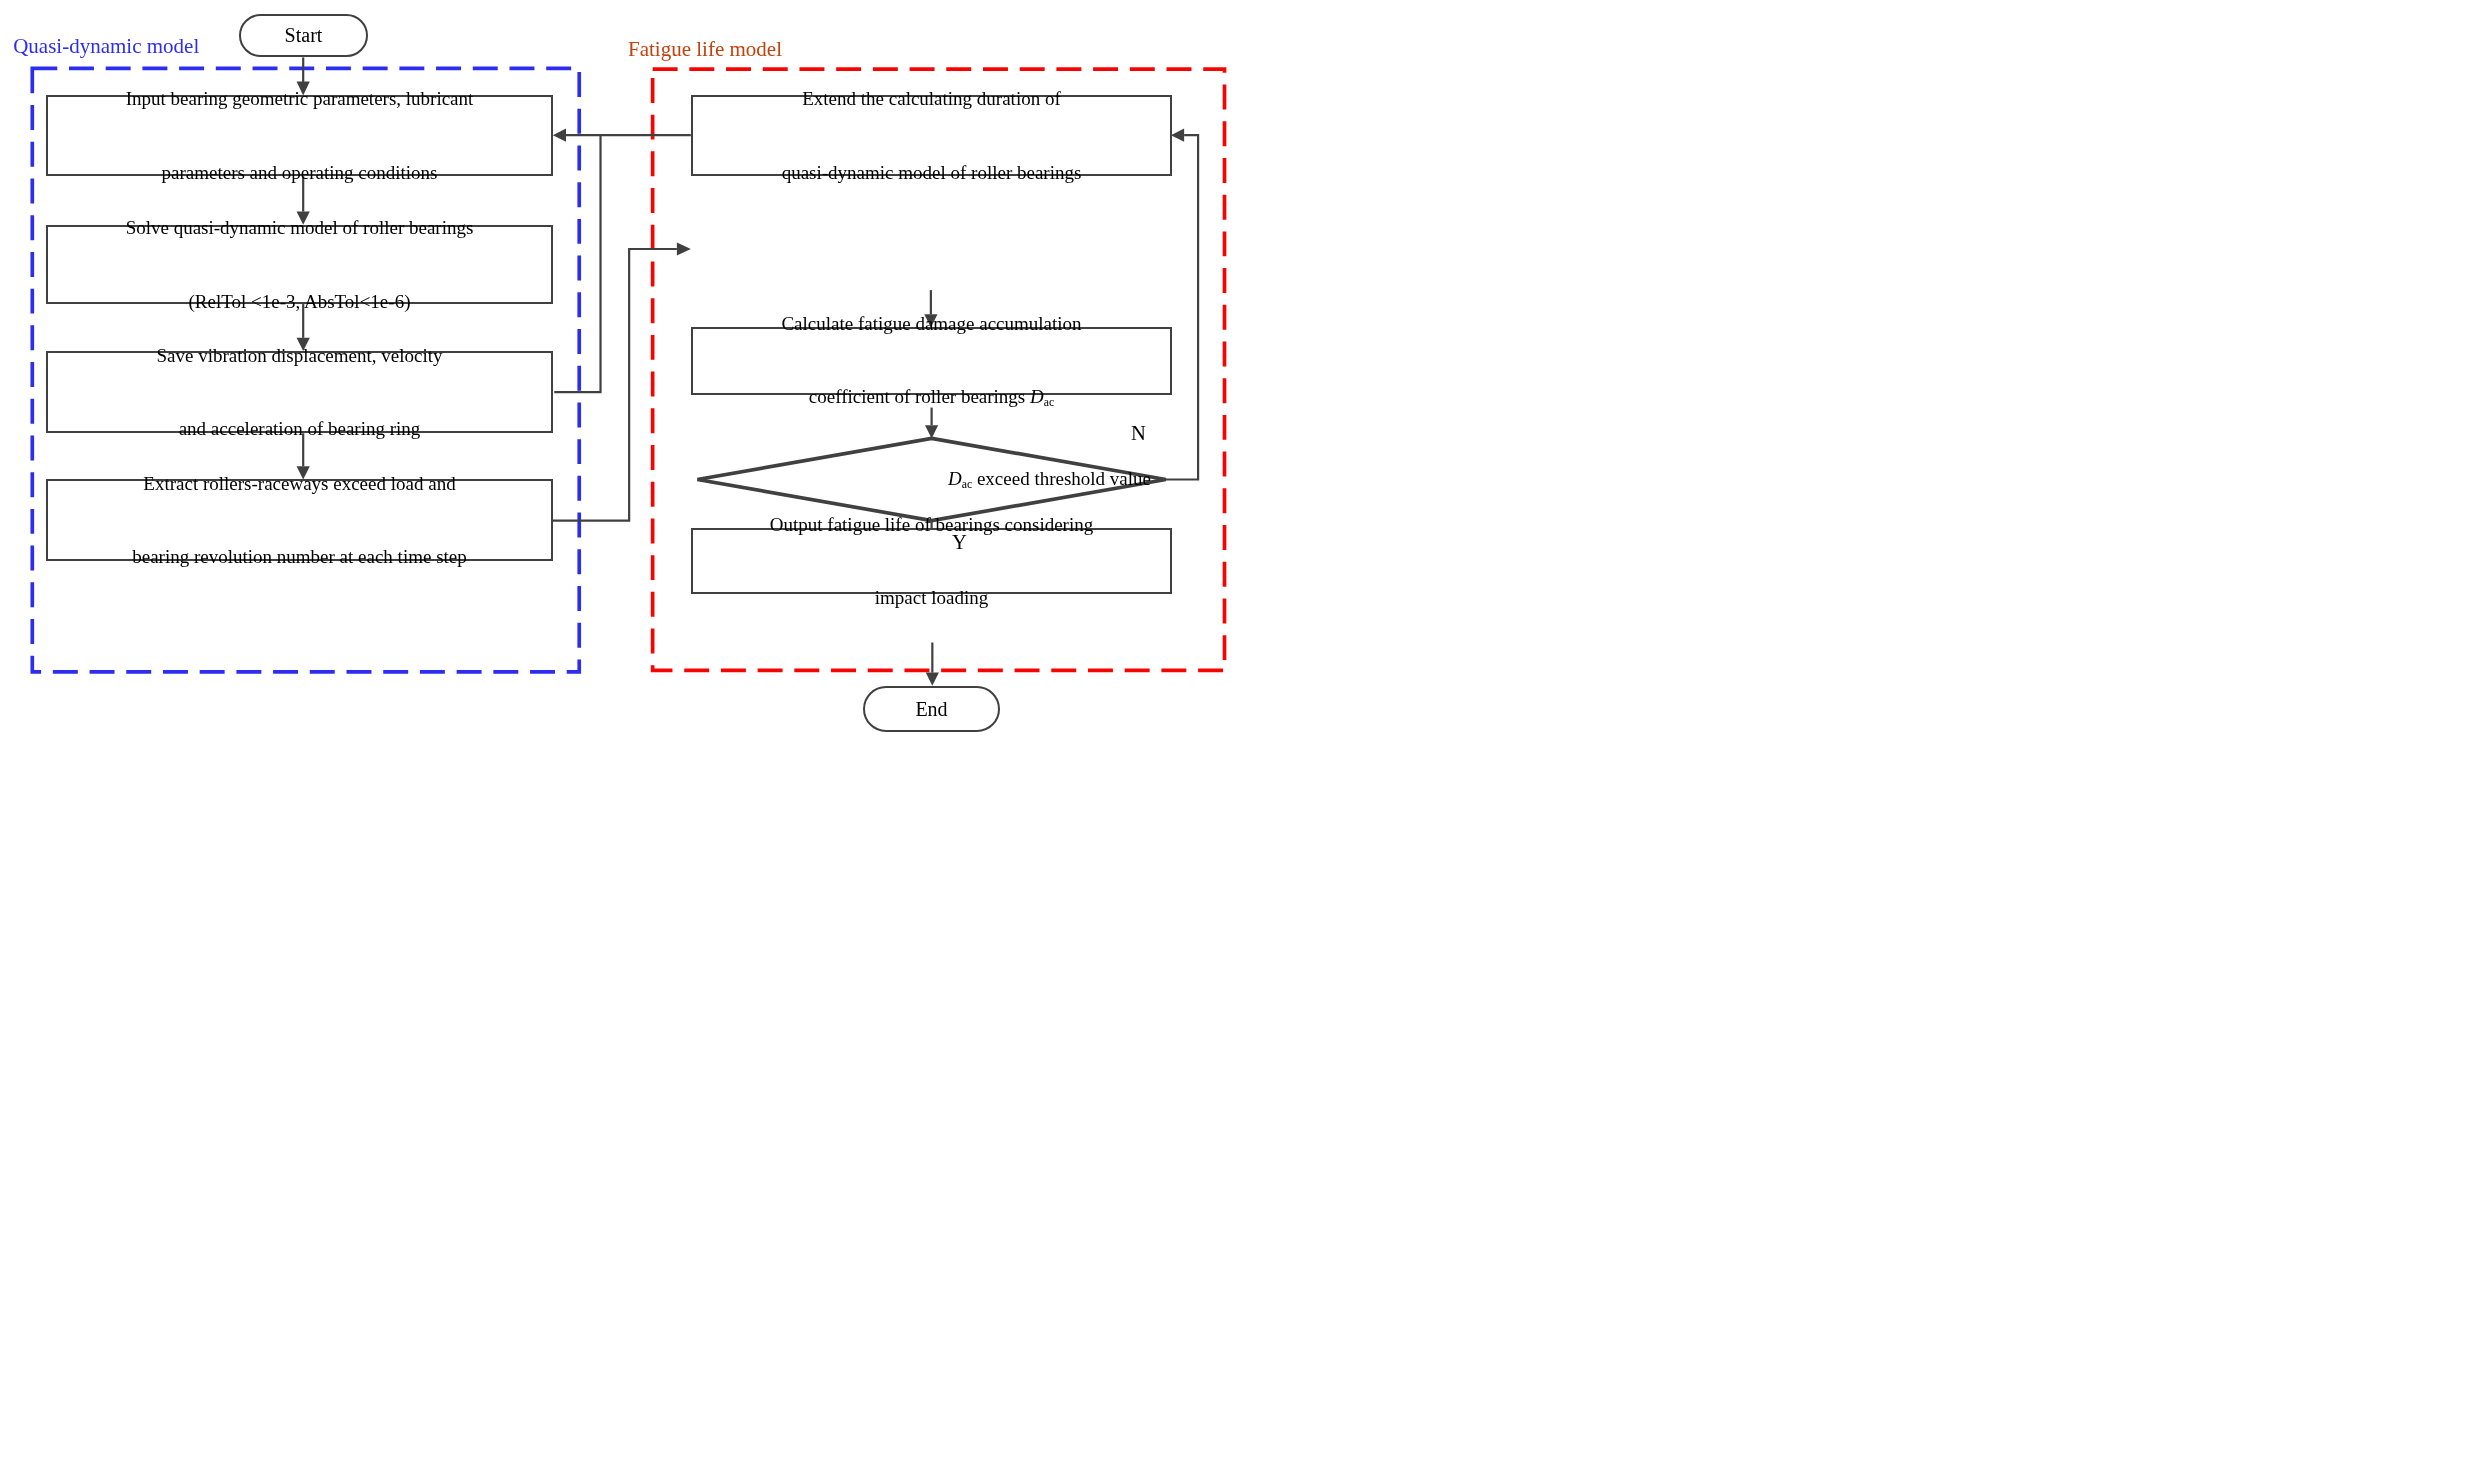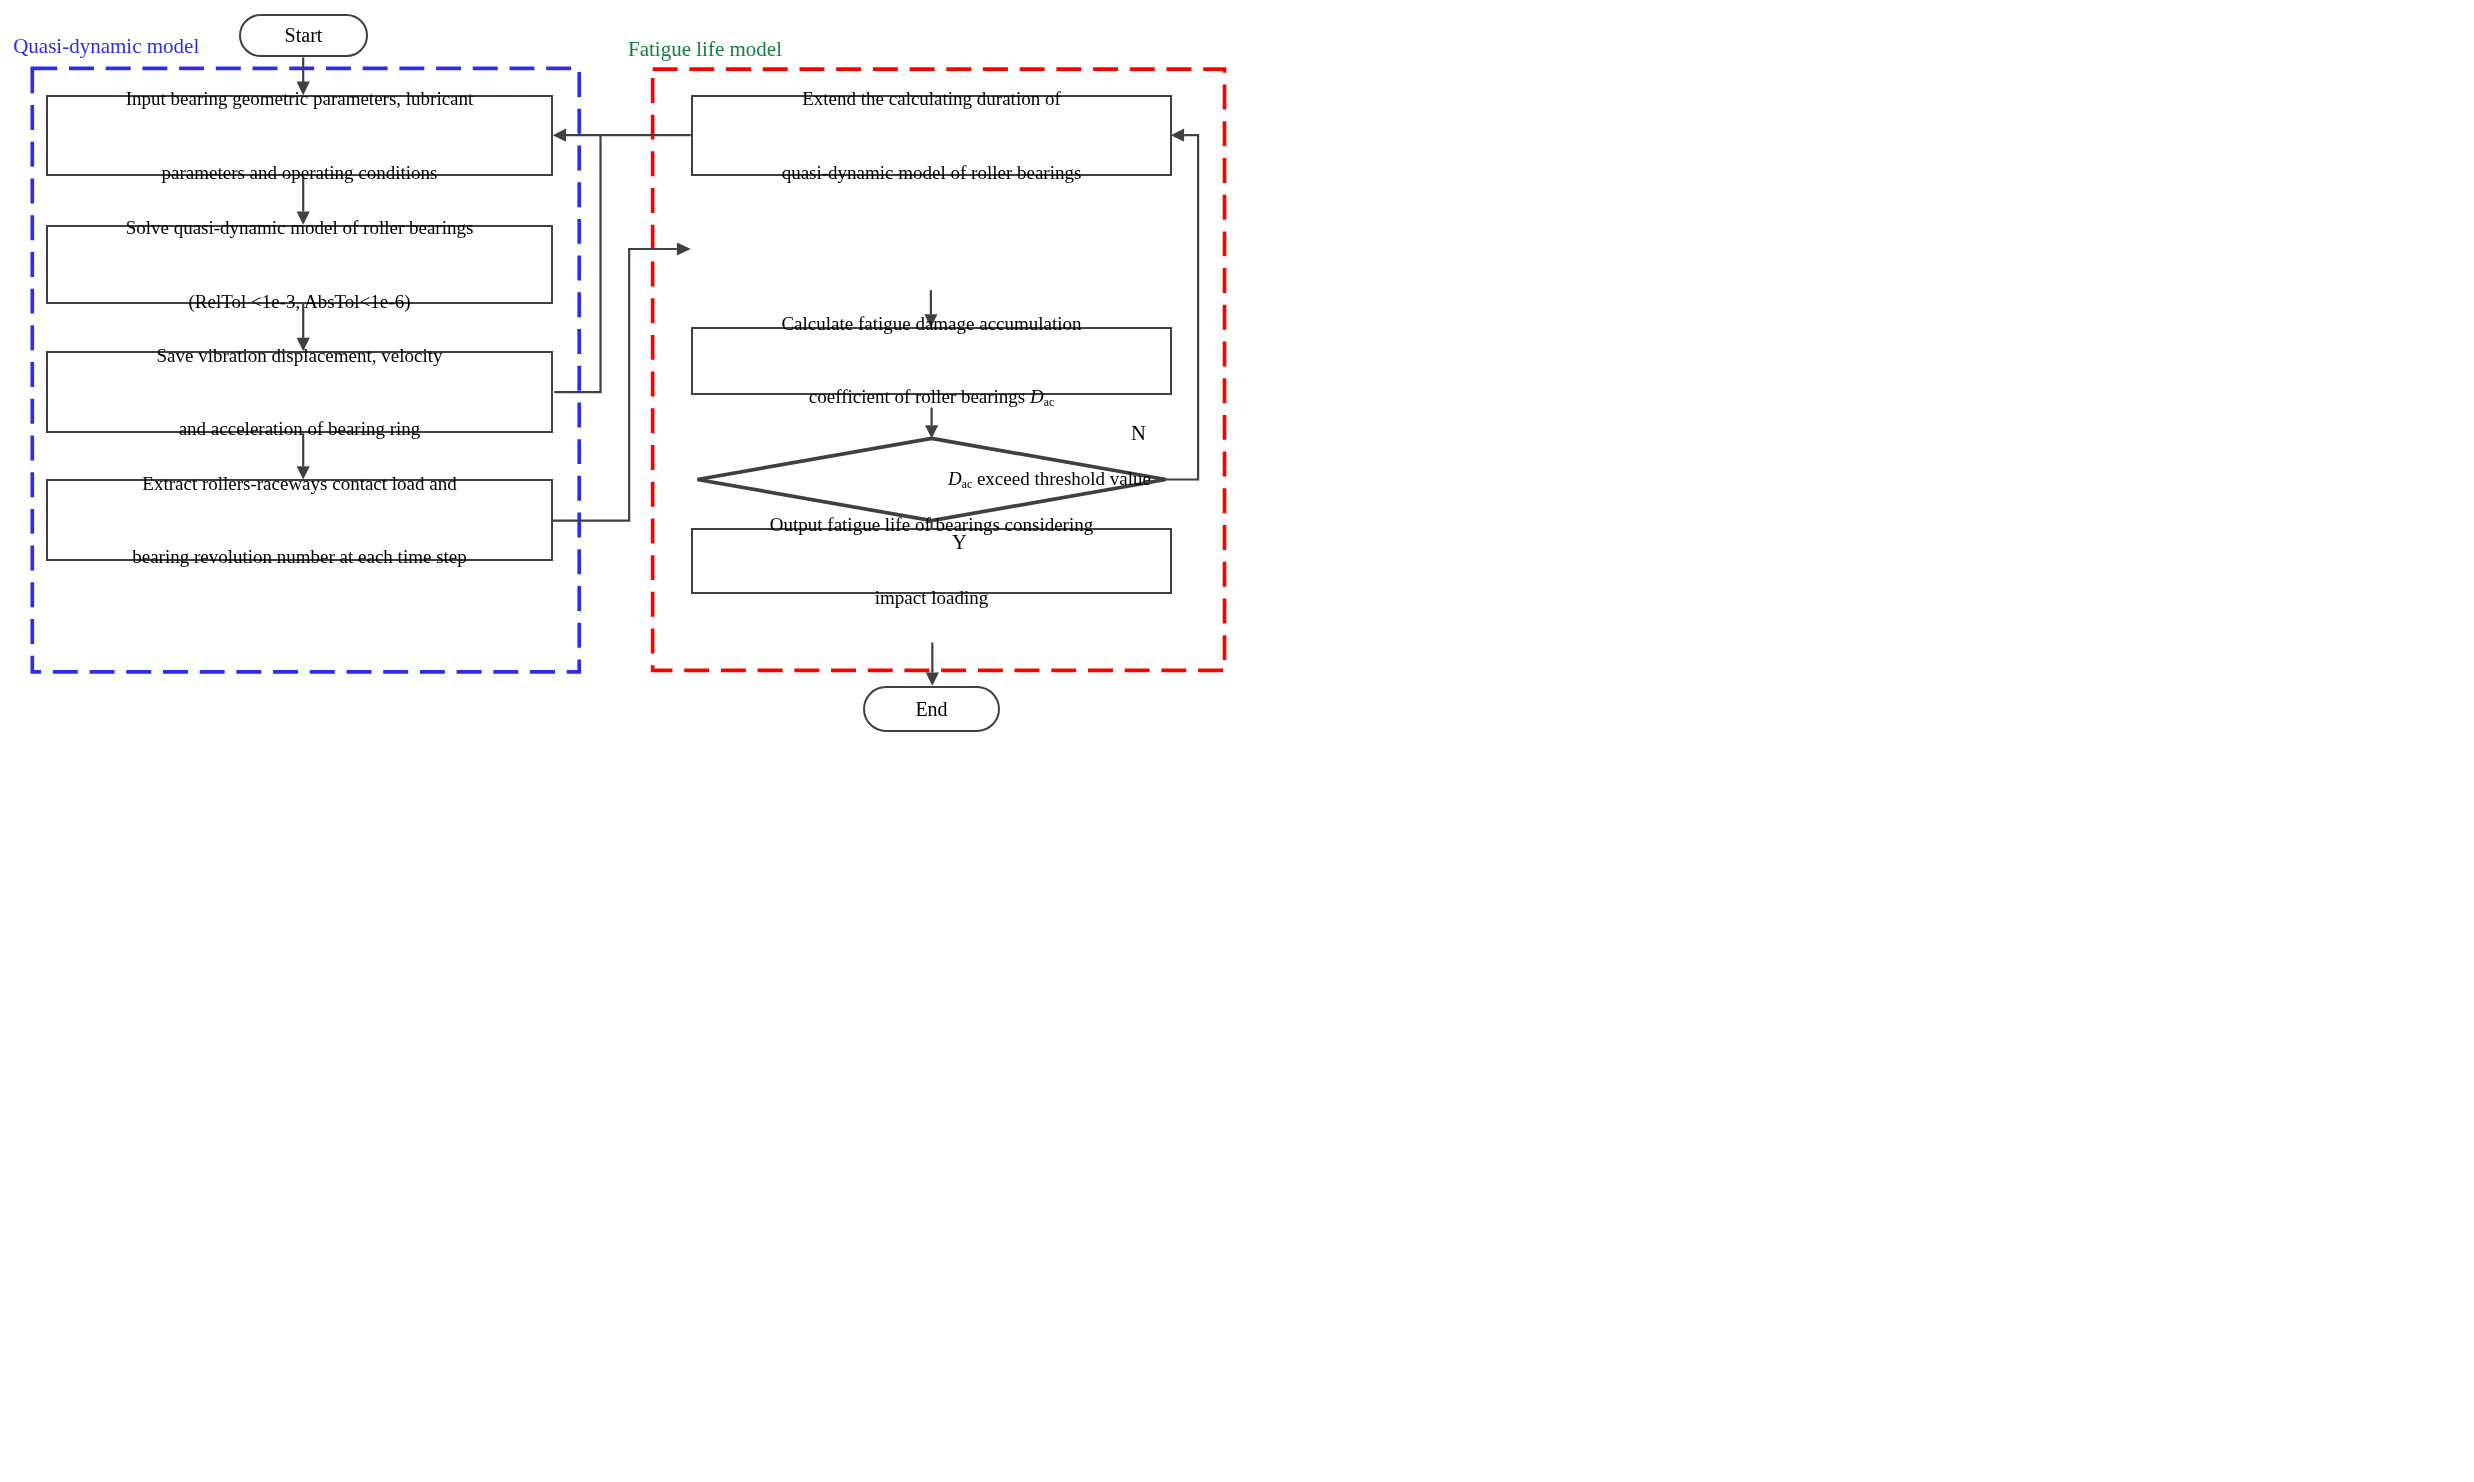--- a/index.html
+++ b/index.html
@@ -24,21 +24,21 @@
   }
   .pill {
     position:absolute; box-sizing:border-box;
     background:#ffffff; border:2.9px solid #404040;
     border-radius:23.5px;
     display:flex; align-items:center; justify-content:center;
     font-size:20px;
   }
   .region-label { position:absolute; font-size:21px; white-space:nowrap; }
   .blue { color:#2d2df2; }
-  .red  { color:#15803d; }
+  .red  { color:#c2410c; }
   .branch-label { position:absolute; font-size:20.6px; }
   .diamond-text {
     position:absolute; left:711px; top:459px; width:440px; height:41px;
     display:flex; align-items:center; justify-content:flex-end;
     font-size:19px; text-align:center;
   }
   .var { font-style:italic; }
   .sub { font-size:0.62em; vertical-align:-0.22em; }
   .l2 { white-space:nowrap; }
 </style>
@@ -105,21 +105,21 @@
   </div>
   <div class="node" style="left:46px; top:225px; width:507px; height:79px;">
     <div class="l2">Solve quasi-dynamic model of roller bearings</div>
     <div class="l2">(RelTol &lt;1e-3, AbsTol&lt;1e-6)</div>
   </div>
   <div class="node" style="left:46px; top:351px; width:507px; height:82px;">
     <div class="l2">Save vibration displacement,  velocity</div>
     <div class="l2">and  acceleration of bearing ring</div>
   </div>
   <div class="node" style="left:46px; top:479px; width:507px; height:82px;">
-    <div class="l2">Extract  rollers-raceways contact load and</div>
+    <div class="l2">Extract  rollers-raceways exceed load and</div>
     <div class="l2">bearing revolution number at each time step</div>
   </div>
 
   <div class="node" style="left:691px; top:95px; width:481px; height:81px;">
     <div class="l2">Extend the calculating duration of</div>
     <div class="l2">quasi-dynamic model of roller bearings</div>
   </div>
   <div class="node" style="left:691px; top:327px; width:481px; height:68px;">
     <div class="l2">Calculate fatigue damage accumulation</div>
     <div class="l2"><span>coefficient of roller bearings </span><span class="var">D</span><span class="sub">ac</span></div>

